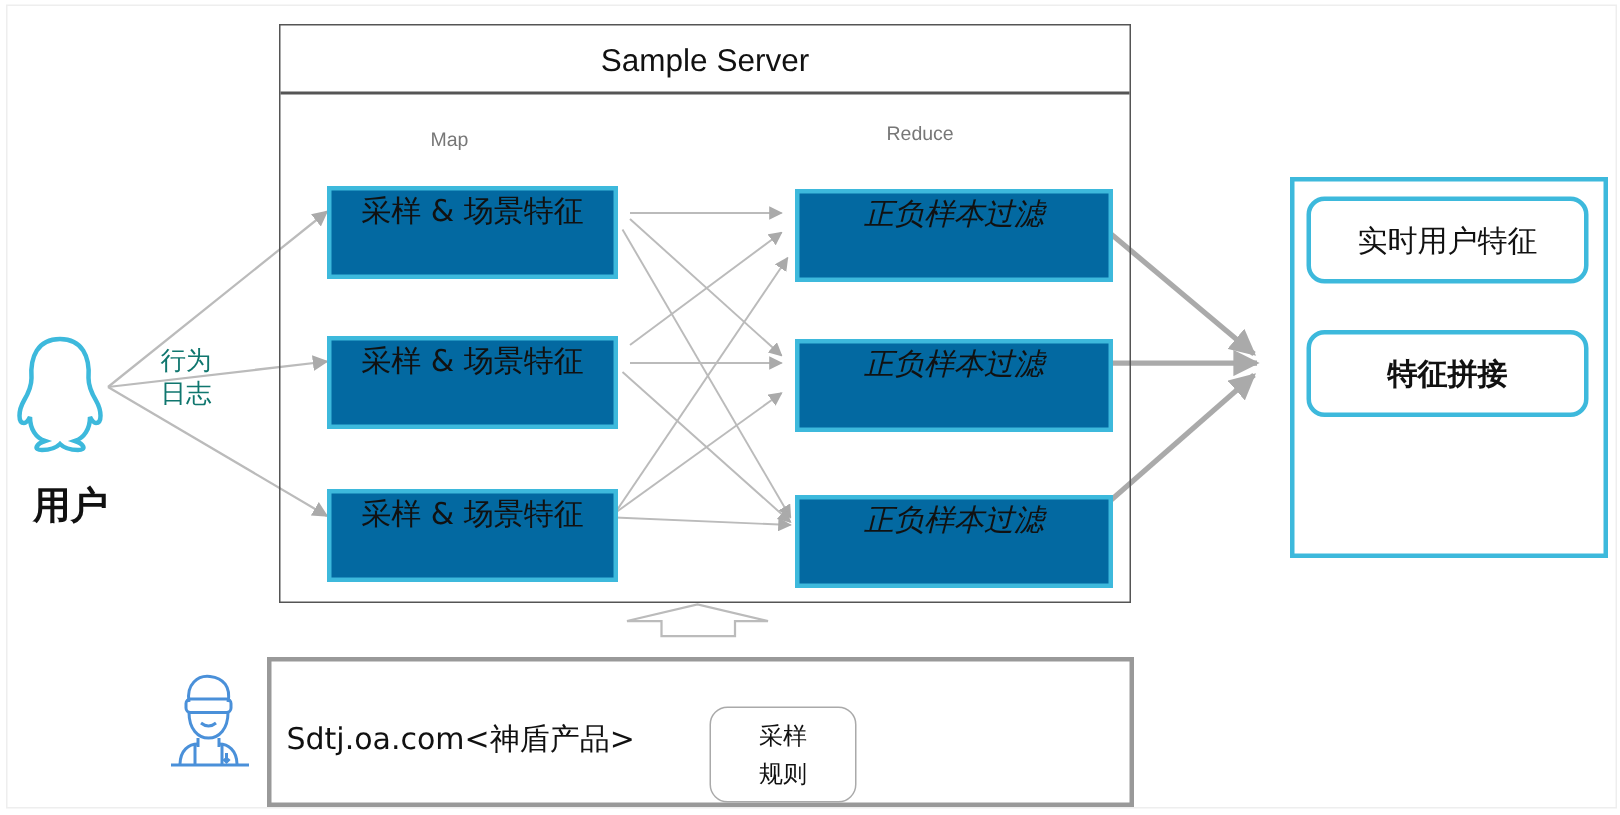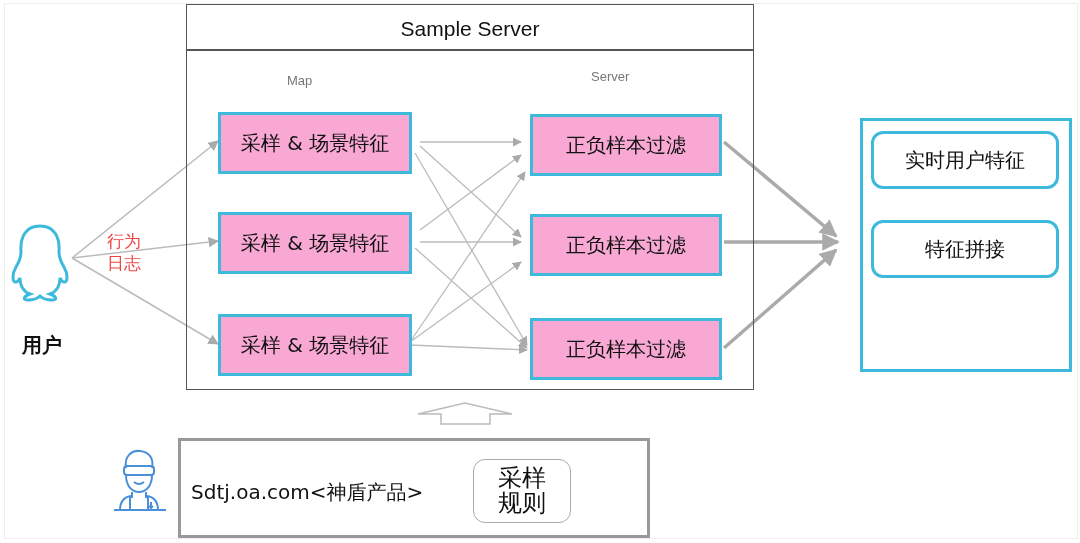--- a/index.html
+++ b/index.html
@@ -1,37 +1,37 @@
 <!DOCTYPE html>
 <html><head>
 <meta charset="utf-8">
 <style>
   html, body { margin:0; padding:0; background:#fff; }
   body { width:1080px; height:543px; position:relative; overflow:hidden;
          font-family:"Liberation Sans","DejaVu Sans",sans-serif; color:#111; }
   .frame { position:absolute; left:4px; top:3px; width:1072px; height:534px; border:1px solid #eee; }
   .abs { position:absolute; }
-  .server { left:186px; top:4px; width:568px; height:386px; border:1.5px solid #555; box-sizing:border-box;padding-left:42px; }
+  .server { left:186px; top:16px; width:568px; height:386px; border:1.5px solid #555; box-sizing:border-box;padding-left:42px; }
   .server-title { position:absolute; left:0; right:0; top:0; height:44px; line-height:48px; text-align:center; font-size:21px; color:#111; border-bottom:2px solid #555; }
   .col-label { position:absolute; font-size:13px; color:#777; }
-  .mapbox, .redbox { position:absolute; border:3px solid #3db9dc; box-sizing:border-box; background:#f9a8d4;
-                     display:flex; align-items:center; justify-content:center; text-align:center;
+  .mapbox, .redbox { position:absolute; border:3px solid #3db9dc; box-sizing:border-box; background:#0369a1;
+                     display:flex; justify-content:center; text-align:center;
                      font-family:"DejaVu Sans",sans-serif; font-size:20px; line-height:26px; color:#111; }
   .mapbox { width:194px; height:62px; }
-  .redbox { width:192px; height:62px; }
+  .redbox { width:212px; height:62px;font-style:italic; }
   .right-panel { left:860px; top:118px; width:212px; height:254px; border:3px solid #3db9dc; box-sizing:border-box; }
   .rbox { position:absolute; left:8px; width:188px; height:58px; border:3px solid #3db9dc; border-radius:12px; box-sizing:border-box;
           display:flex; align-items:center; justify-content:center; font-size:20px; color:#111; font-family:"DejaVu Sans",sans-serif; }
-  .rbox.bold { font-weight:normal; }
-  .bottom-panel { left:178px; top:438px; width:472px; height:100px; border:3px solid #999; box-sizing:border-box; }
+  .rbox.bold { font-weight:bold; }
+  .bottom-panel { left:178px; top:438px; width:578px; height:100px; border:3px solid #999; box-sizing:border-box; }
   .portal { position:absolute; left:10px; top:38px; font-size:20px; color:#111; font-family:"DejaVu Sans",sans-serif; }
   .pbtn { position:absolute; border:1.5px solid #aaa; border-radius:12px; box-sizing:border-box; display:flex; align-items:center;
-          justify-content:center; text-align:center; font-size:24px; line-height:25px; color:#111; font-family:"DejaVu Sans",sans-serif; }
-  .user-label { left:22px; top:332px; font-size:20px; font-weight:bold; font-family:"DejaVu Sans",sans-serif;text-align:right; }
-  .log-label { left:107px; top:230px; font-size:17px; line-height:22px; color:#ef4444; font-family:"DejaVu Sans",sans-serif; }
+          justify-content:center; text-align:center; font-size:16px; line-height:25px; color:#111; font-family:"DejaVu Sans",sans-serif;margin-top:12px; }
+  .user-label { left:22px; top:320px; font-size:25px; font-weight:bold; font-family:"DejaVu Sans",sans-serif;text-align:right; }
+  .log-label { left:107px; top:230px; font-size:17px; line-height:22px; color:#0f766e; font-family:"DejaVu Sans",sans-serif; }
   svg.overlay { position:absolute; left:0; top:0; }
 </style>
 </head>
 <body>
 
 <div class="frame"></div>
 
 <svg class="overlay" width="1080" height="543">
   <defs>
     <marker id="ah" viewBox="0 0 10 10" refX="9" refY="5" markerWidth="7" markerHeight="7" orient="auto">
@@ -68,21 +68,21 @@
 </svg>
 <div class="abs user-label">用户</div>
 <div class="abs log-label">
   <div>行为</div>
   <div>日志</div>
 </div>
 
 <div class="abs server">
   <div class="server-title">Sample Server</div>
   <div class="col-label" style="left:100px;top:68px">Map</div>
-  <div class="col-label" style="left:404px;top:64px">Server</div>
+  <div class="col-label" style="left:404px;top:64px">Reduce</div>
 
   <div class="mapbox" style="left:31px;top:107px">
       <span style="width:150px">采样 &amp; 场景特征</span>
     </div>
   <div class="mapbox" style="left:31px;top:207px">
       <span style="width:150px">采样 &amp; 场景特征</span>
     </div>
   <div class="mapbox" style="left:31px;top:309px">
       <span style="width:150px">采样 &amp; 场景特征</span>
     </div>

